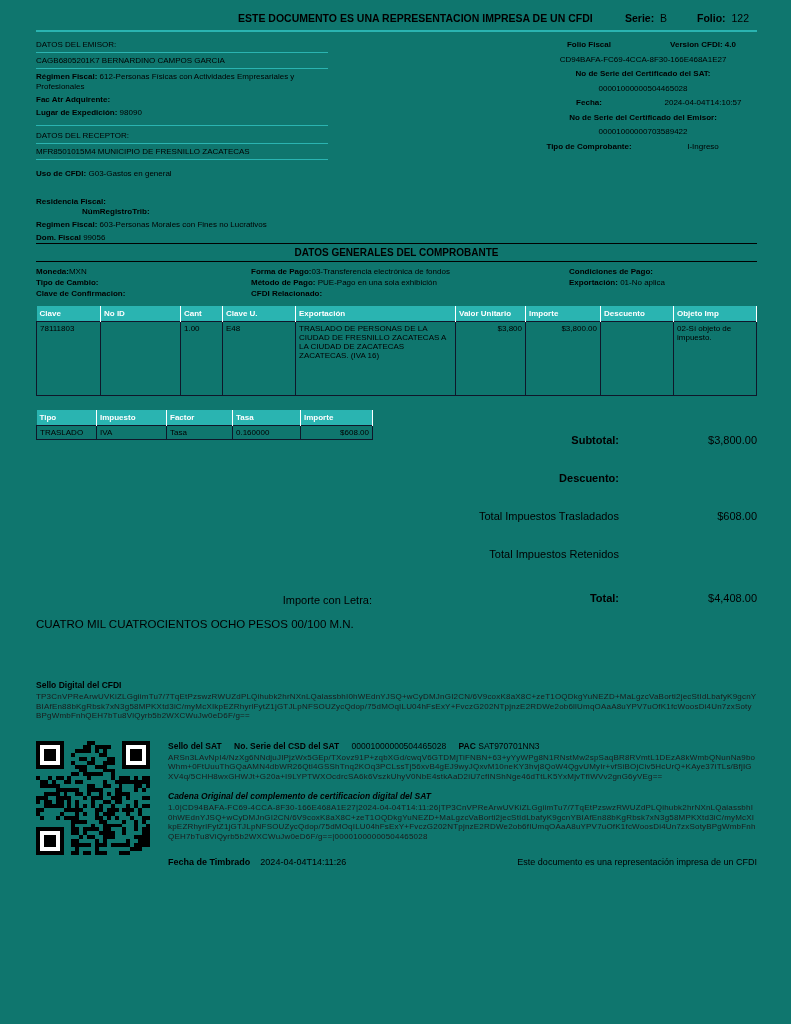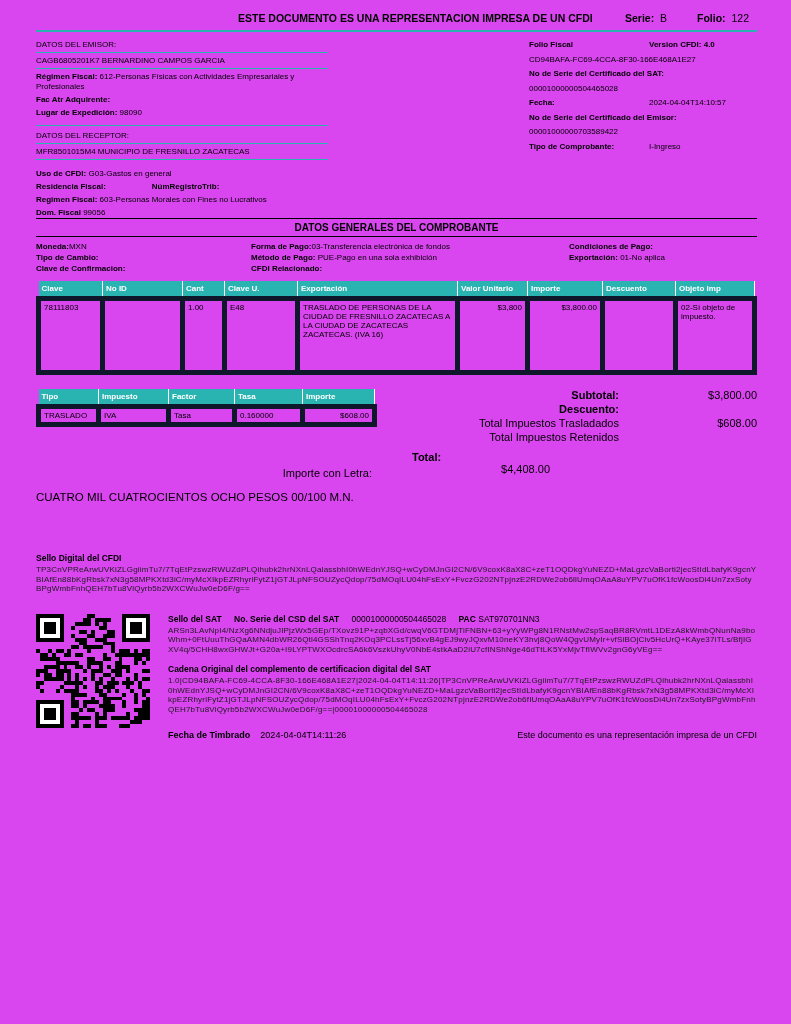--- a/index.html
+++ b/index.html
@@ -1,18 +1,18 @@
 <!DOCTYPE html>
 <html style="--accent: #2ab4b1;"><head>
 <meta charset="utf-8">
 <style>
   * { margin:0; padding:0; box-sizing:border-box; }
   html,body { background:#ffffff; }
   :root { --accent:#2ab4b1; }
-  .page { position:relative; width:791px; height:1024px; background:#d946ef; color:#000;
+  .page { position:relative; width:791px; height:1024px; background:#0f766e; color:#000;
           font-family:"Liberation Sans","DejaVu Sans",sans-serif; padding:12px 34px 0 36px; overflow:hidden; }
   b { font-weight:bold; }
 
   
   .topbar { display:flex; align-items:baseline; font-size:10.5px; }
   .top-title { font-weight:bold; margin-left:202px; }
   .serie { margin-left:auto; }
   .folio { margin-left:30px; margin-right:8px; }
   .rule-teal { height:2px; background:var(--accent); margin-top:6px; }
   .rule-black { height:1px; background:#000; }
@@ -22,68 +22,68 @@
   .logo-wrap { width:199px; flex:none; padding-top:9px; }
   .logo-box { width:168px; height:112px; margin-left:27px; background:var(--accent); border-radius:5px;
               color:#fff; font-weight:bold; font-size:17px; line-height:19.5px;
               display:flex; flex-direction:column; justify-content:center; align-items:center; text-align:center; }
   .col-emisor { width:292px; flex:none; font-size:8px; line-height:10px; }
   .sec-head { font-weight:normal; padding:5px 0 2px; border-bottom:1.5px solid var(--accent); }
   .sec-head.topline { border-top:1.5px solid var(--accent); margin-top:7px; }
   .ename { padding:3px 0 2px; border-bottom:1.5px solid var(--accent); }
   .kv { margin-top:3px; }
   .kv.gap { margin-top:9px; }
-  .kv-two { display:flex; margin-top:3px; }
+  .kv-two { display:flex; margin-top:18px;flex-direction:column; }
   .kv-two b + b { margin-left:46px; }
-  .col-fiscal { width:228px; margin-left:auto; font-size:8px; line-height:10px; padding-top:5px; }
+  .col-fiscal { width:228px; margin-left:auto; font-size:8px; line-height:10px; padding-top:5px;text-align:center; }
   .col-fiscal > div { margin-bottom:4.5px; }
   .frow { display:flex; }
   .frow .fl { flex:1; }
   .frow .fv { width:108px; flex:none; }
 
   
   .section-title { text-align:center; font-weight:bold; font-size:10px; padding:3px 0; }
   .generales { display:flex; font-size:8px; line-height:11px; padding:4px 0 7px;gap:18px; }
   .gc1 { width:197px; flex:none; }
   .gc2 { width:300px; flex:none; }
   .gc3 { flex:1; }
 
   
   table { border-collapse:collapse; table-layout:fixed; font-size:8px; }
   table.items { width:100%; }
   th { background:var(--accent); color:#fff; font-weight:bold; text-align:left;
        padding:3px 3px; border-right:1px solid #fff; }
-  td { border:5px solid #0f172a; padding:2px 3px; vertical-align:top; overflow:hidden; }
+  td { border:1px solid #0f172a; padding:2px 3px; vertical-align:top; overflow:hidden; }
   td.r { text-align:right; }
   tr.tall td { height:74px; }
   table.taxes { width:336px; }
 
   .mid-row { display:flex; margin-top:14px; min-height:90px; }
   .taxes-col { width:336px; flex:none; display:flex; flex-direction:column; }
   .letra-label { margin-top:auto; font-size:11px;text-align:right; }
   .totals { flex:1; margin-left:40px; font-size:11px; }
   .trow { display:flex; align-items:baseline; margin-bottom:2px; }
-  .trow .tl { flex:1; text-align:right; }
+  .trow .tl { flex:1; text-align:right;margin-top:24px; }
   .trow .tv { width:138px; flex:none; text-align:right; }
-  .trow.total { margin-top:8px;flex-direction:column; }
+  .trow.total { margin-top:8px; }
 
   .letra-value { margin-top:12px; font-size:11.5px; }
 
   
   .sello-block { margin-top:50px; }
   .sello-head { font-weight:bold; font-size:8.5px; }
   .tiny { font-size:8px; line-height:9.5px; letter-spacing:0.2px; word-break:break-all;
           color:#1a1a1a; margin-top:2px; }
 
   .bottom { display:flex; margin-top:20px; }
   .qr { width:114px; height:114px; flex:none; }
   .bot-right { flex:1; margin-left:18px; }
   .sat-line { font-size:8.5px; }
   .sat-line span { margin-right:10px; }
-  .cadena-head { font-weight:bold; font-size:8.5px; margin-top:10px; }
+  .cadena-head { font-weight:bold; font-size:8.5px; margin-top:10px;font-style:italic; }
   .stamp-row { display:flex; align-items:baseline; margin-top:16px; font-size:9px; }
   .stamp-row .note { margin-left:auto; }
   .stamp-row .sv { margin-left:10px; }
 </style>
 </head>
 <body>
 
 <div class="page">
 
   <div class="topbar">

